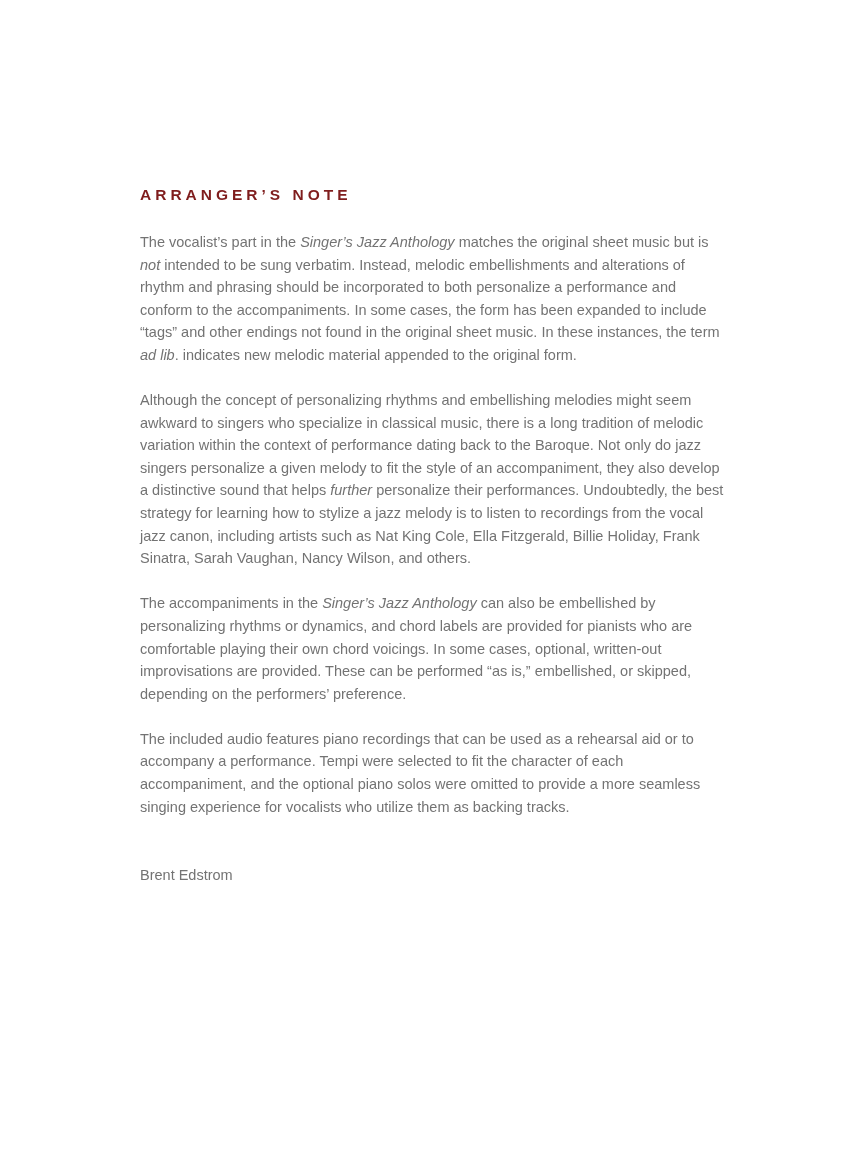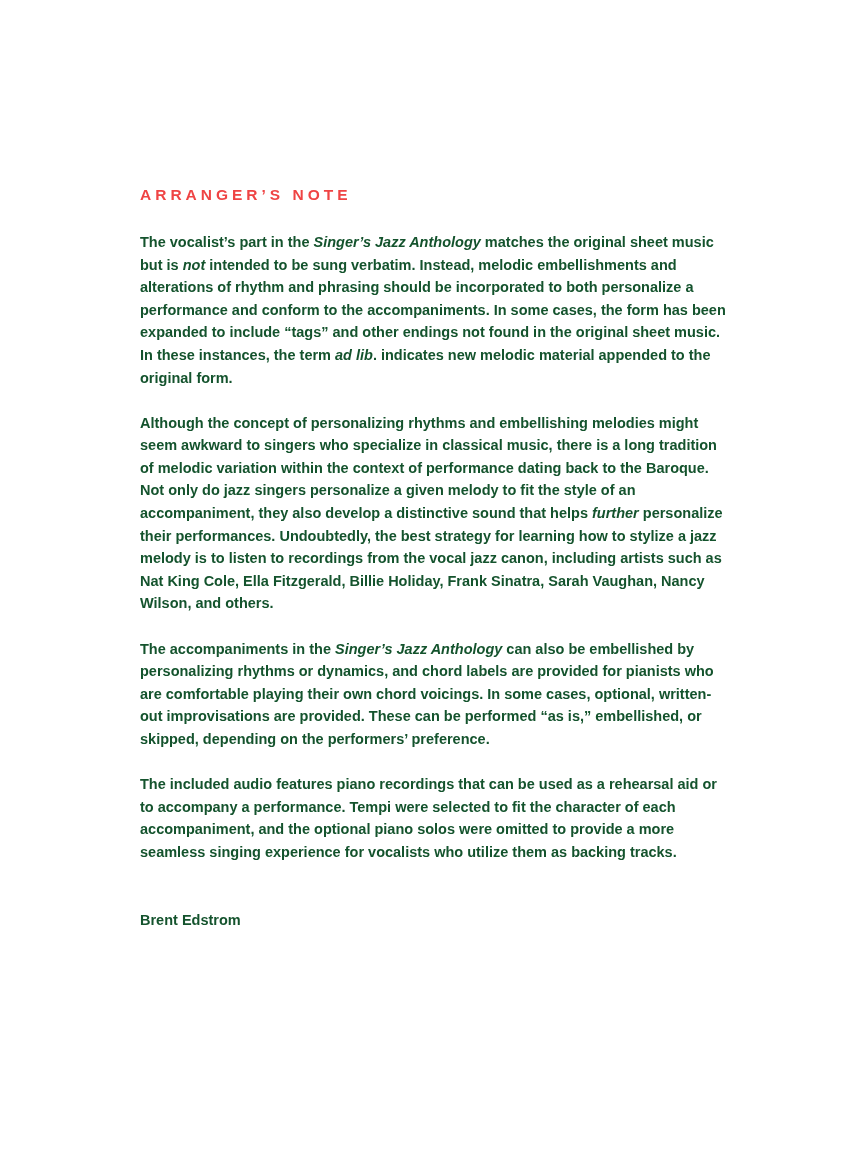--- a/index.html
+++ b/index.html
@@ -19,28 +19,28 @@
     position: absolute;
     left: 140px;
     top: 186px;
     width: 586px;
   }
   .title {
     margin: 0 0 27px 0;
     font-size: 15.5px;
     font-weight: bold;
     letter-spacing: 4px;
-    color: #ef4444;
+    color: #7f1d1d;
   }
   .para {
     margin: 0 0 22.5px 0;
     font-size: 14.5px;
     line-height: 22.6px;
-    font-weight: bold;
-    color: #14532d;
+    font-weight: normal;
+    color: #737373;
   }
   .para em {
     font-style: italic;
   }
   .signature {
     margin-bottom: 0;
     margin-top: 46px;
   }
 </style>
 </head>

